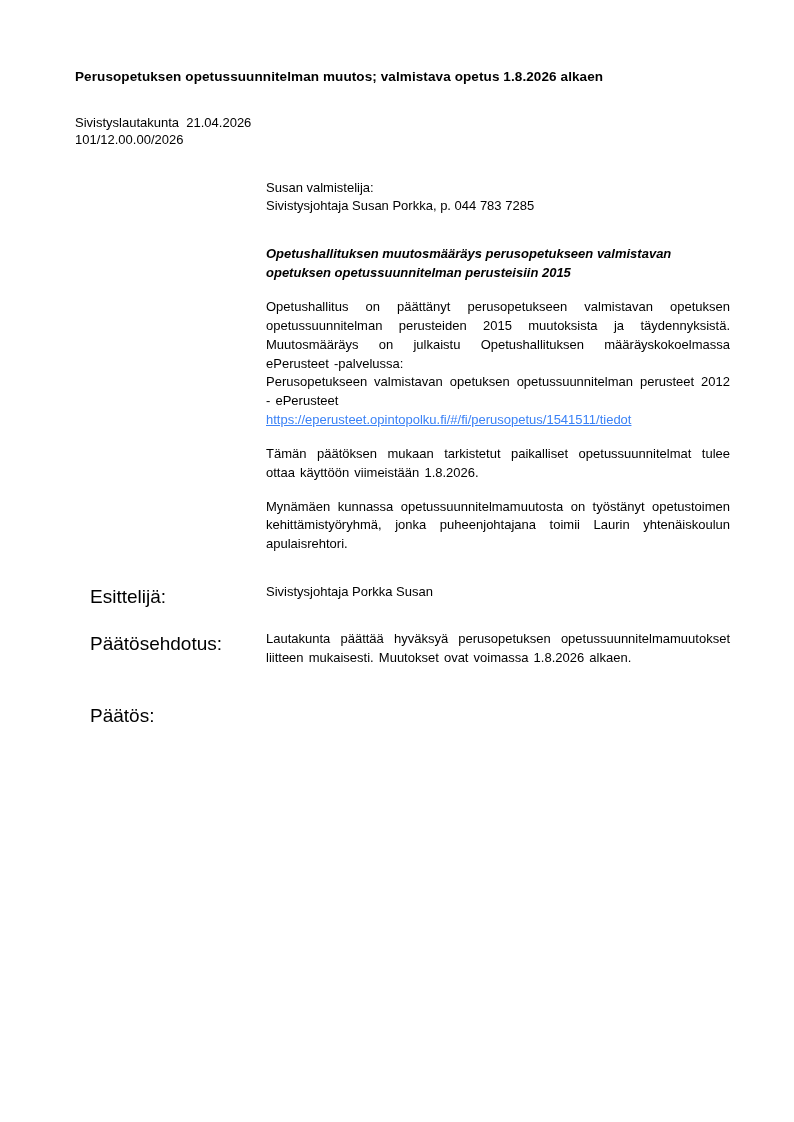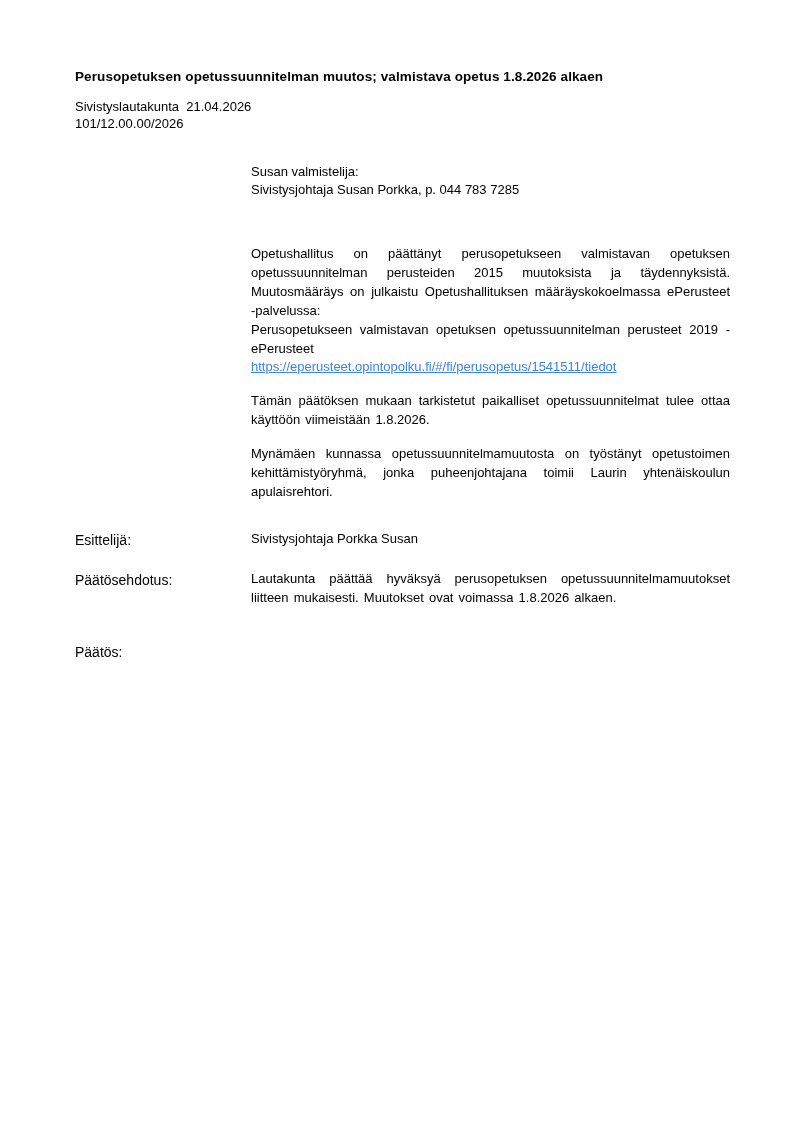--- a/index.html
+++ b/index.html
@@ -26,40 +26,41 @@
   }
   .doc-title {
     font-size: 13.5px;
     font-weight: bold;
     letter-spacing: 0.1px;
     margin: 0;
     padding-top: 8px;
     line-height: 1.3;
   }
   .meta-block {
-    margin-top: 12px;
+    margin-top: 28px;
     font-size: 13px;
     line-height: 1.35;
   }
   .meta-line {
     white-space: pre;
   }
   .content {
     margin-top: 30px;
     position: relative;
   }
   .row {
     display: flex;
     align-items: flex-start;
   }
   .label-col {
     width: 176px;
     flex: 0 0 176px;
-    font-size: 14px;
+    font-size: 19px;
     line-height: 1.45;
+    margin-left: 15px;
   }
   .body-col {
     flex: 1 1 auto;
     font-size: 13px;
     line-height: 1.45;
     max-width: 490px;
   }
   .para {
     margin: 0 0 15px 0;
     text-align: justify;
@@ -77,21 +78,21 @@
     color: #3b82f6;
     text-decoration: underline;
     word-break: break-all;
   }
   .gap-sm { height: 14px; }
   .gap-md { height: 19px; }
   .spaced {
     word-spacing: 1.5px;
   }
   .block-row {
-    margin-top: 16px;
+    margin-top: 0;
   }
 </style>
 </head>
 <body>
 
 <div class="page">
 
   <h1 class="doc-title">Perusopetuksen opetussuunnitelman muutos; valmistava opetus 1.8.2026 alkaen</h1>
 
   <div class="meta-block">
@@ -104,26 +105,32 @@
     <div class="row">
       <div class="label-col"></div>
       <div class="body-col">
         <div class="para tight">Susan valmistelija:</div>
         <div class="para">Sivistysjohtaja  Susan Porkka, p. 044 783 7285</div>
       </div>
     </div>
 
     <div class="gap-sm"></div>
 
+    <div class="row">
+      <div class="label-col"></div>
+      <div class="body-col">
+        <div class="heading-bold-italic">Opetushallituksen  muutosmääräys perusopetukseen valmistavan  opetuksen opetussuunnitelman perusteisiin  2015</div>
+      </div>
+    </div>
 
     <div class="row block-row">
       <div class="label-col"></div>
       <div class="body-col">
         <div class="para tight spaced">Opetushallitus  on päättänyt perusopetukseen valmistavan opetuksen  opetussuunnitelman  perusteiden 2015 muutoksista ja täydennyksistä.  Muutosmääräys  on julkaistu Opetushallituksen määräyskokoelmassa ePerusteet -palvelussa:</div>
-        <div class="para tight spaced">Perusopetukseen  valmistavan  opetuksen  opetussuunnitelman perusteet  2019 - ePerusteet</div>
+        <div class="para tight spaced">Perusopetukseen  valmistavan  opetuksen  opetussuunnitelman perusteet  2012 - ePerusteet</div>
         <div class="para">
           <a class="link" href="#">https://eperusteet.opintopolku.fi/#/fi/perusopetus/1541511/tiedot</a>
         </div>
       </div>
     </div>
 
     <div class="row">
       <div class="label-col"></div>
       <div class="body-col">
         <div class="para spaced">Tämän  päätöksen mukaan tarkistetut  paikalliset opetussuunnitelmat tulee  ottaa käyttöön  viimeistään 1.8.2026.</div>

